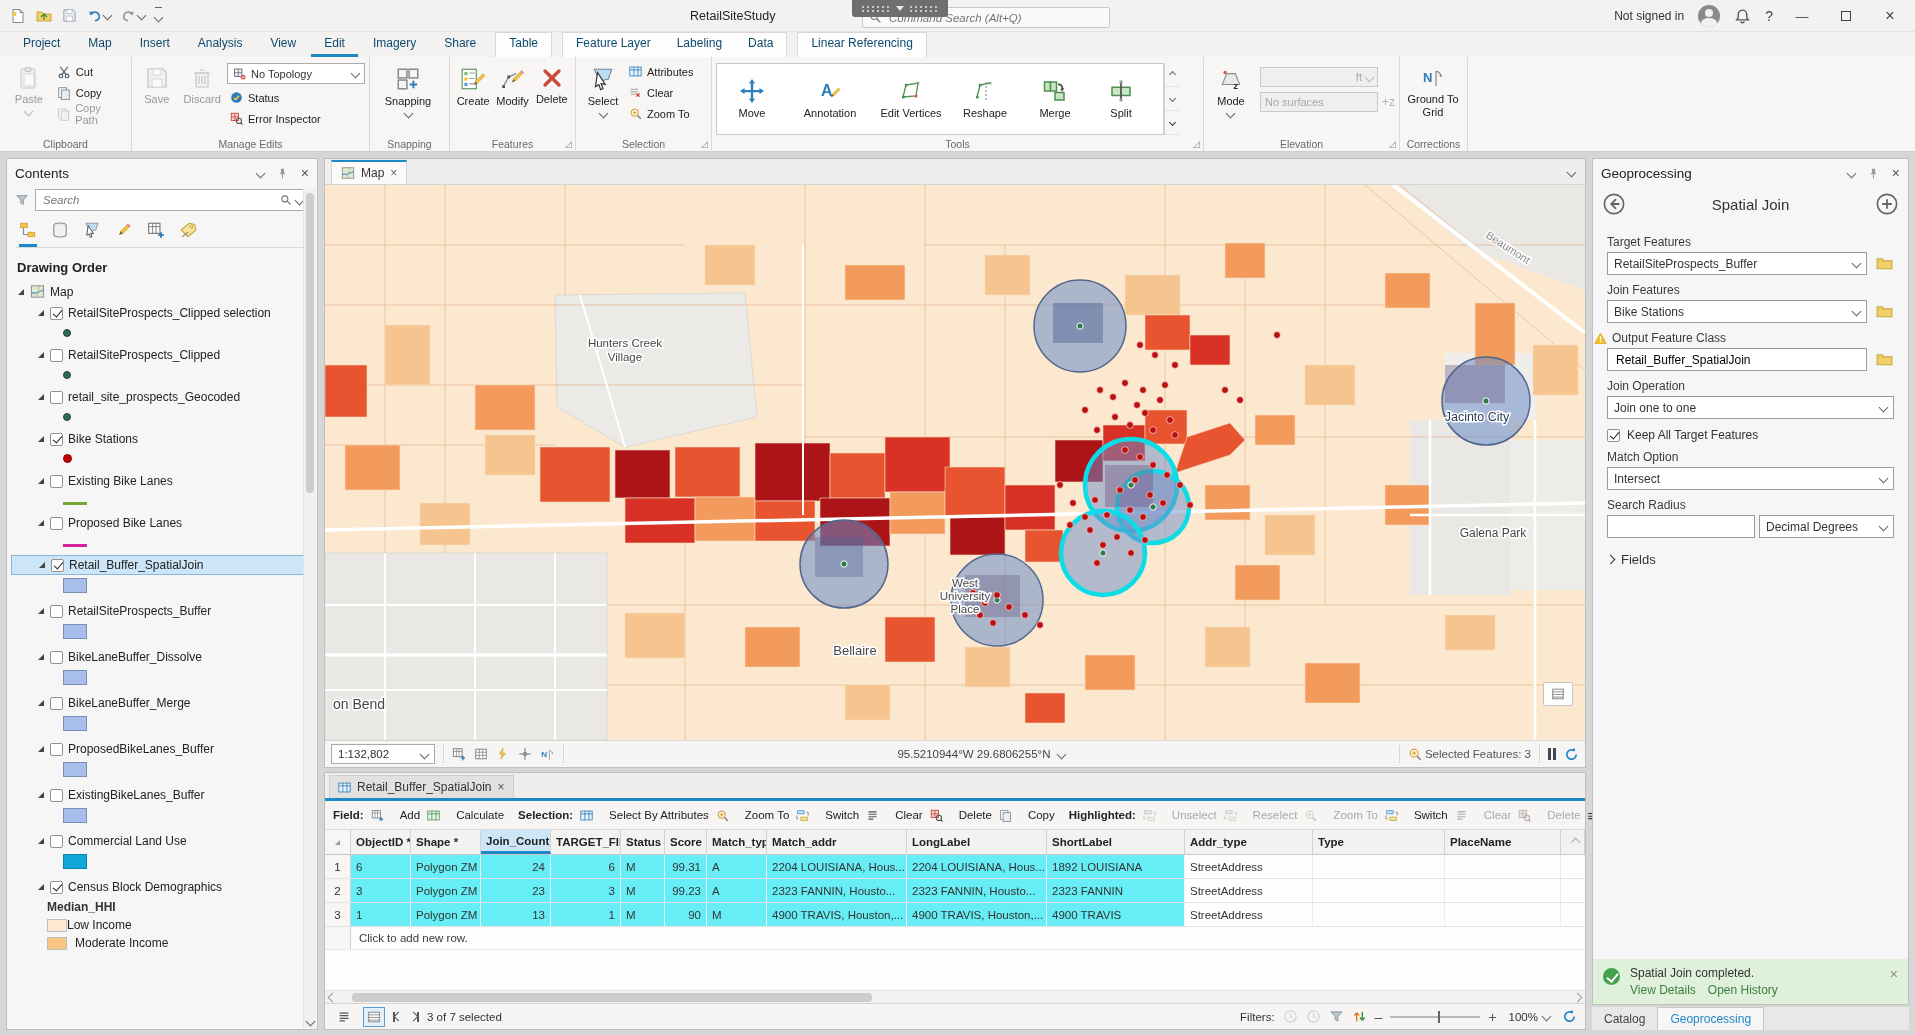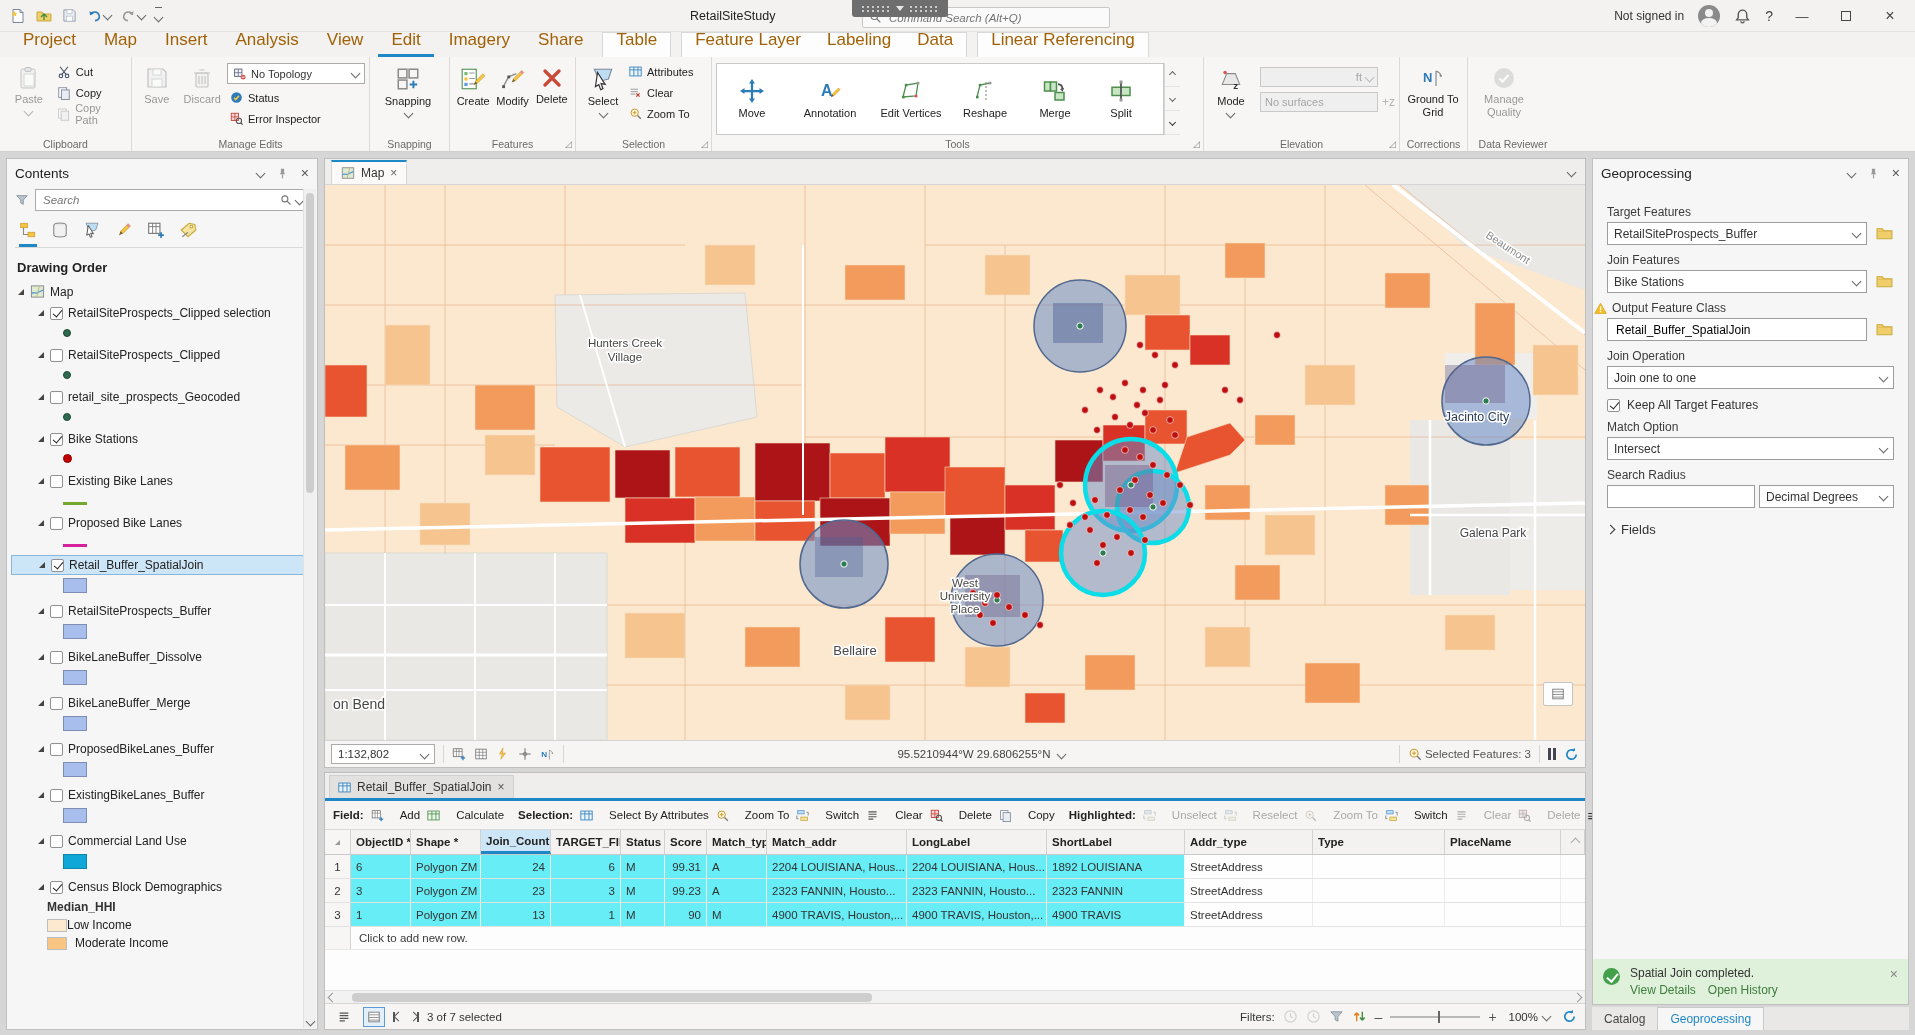--- a/index.html
+++ b/index.html
@@ -24,21 +24,21 @@
 .dwn{width:0;height:0;border-left:4px solid transparent;border-right:4px solid transparent;border-top:5px solid #E8E8E8}
 #tb-right{position:absolute;right:0;top:0;height:32px;display:flex;align-items:center;gap:14px;padding-right:10px}
 #signin{font-size:12px;color:#333}
 .avatar{width:22px;height:22px;border-radius:50%;background:#8A8A8A;position:relative;overflow:hidden}
 .avatar::before{content:"";position:absolute;left:7px;top:4px;width:8px;height:8px;border-radius:50%;background:#F2F2F2}
 .avatar::after{content:"";position:absolute;left:3px;top:13px;width:16px;height:10px;border-radius:50%;background:#F2F2F2}
 .winbtn{width:30px;height:32px;display:flex;align-items:center;justify-content:center;color:#444;font-size:13px}
 .maxbox{width:10px;height:10px;border:1.2px solid #444}
 
 #tabrow{top:32px;left:0;right:0;height:25px;background:#F3F2F1;display:flex;align-items:flex-end;padding-left:10px;gap:2px}
-.rtab{padding:3px 13px 4px;font-size:17px;color:#a16207;cursor:pointer;border-bottom:3px solid transparent}
+.rtab{padding:3px 13px 4px;font-size:12px;color:#0c4a6e;cursor:pointer;border-bottom:3px solid transparent}
 .rtab.active{border-bottom:3px solid #1E88C7}
 .ctxbox{display:flex;align-items:flex-end;background:#FDFDFD;border:1px solid #D8D8D8;border-bottom:none;margin:0 4px;height:25px}
 
 #ribbon{top:57px;left:0;right:0;height:95px;background:#F7F6F5;border-bottom:1px solid #D0CFCE}
 .rgroup{position:absolute;top:0;bottom:0;border-right:1px solid #DBDAD9;padding:4px 4px 16px}
 .glabel{position:absolute;bottom:1px;left:0;right:0;text-align:center;font-size:10.5px;color:#6a6a6a}
 .glaunch{position:absolute;bottom:2px;right:3px;font-size:9px;color:#888}
 .rbig{display:flex;flex-direction:column;align-items:center;justify-content:flex-start;gap:3px;width:52px;padding-top:5px;font-size:11px;color:#222;text-align:center;cursor:pointer}
 .rsm{display:flex;align-items:center;gap:5px;height:21px;font-size:11px;color:#222;cursor:pointer;padding:0 3px}
 .combo{display:flex;align-items:center;background:#fff;border:1px solid #ABABAB;height:21px;padding:0 5px;gap:5px;font-size:11px}
@@ -769,29 +769,20 @@
   <div class="rgroup" style="left:1400px;width:68px">
     <div class="rbig" style="width:58px">
         <svg width="24" height="24">
           <use href="#i-N"></use>
         </svg>
         <span style="line-height:1.15">Ground To Grid</span>
       </div>
     <div class="glabel">Corrections</div>
   </div>
 
-  <div class="rgroup" style="left:1468px;width:90px;border-right:none">
-    <div class="rbig dis" style="width:64px">
-        <svg width="24" height="24">
-          <use href="#i-qcheck"></use>
-        </svg>
-        <span style="line-height:1.15">Manage Quality</span>
-      </div>
-    <div class="glabel">Data Reviewer</div>
-  </div>
 </div>
 
 <div id="contents" class="panel">
   <div class="phead">
       <span>Contents</span>
     <span class="picons">
       <span class="chev"></span>
       <svg width="13" height="13">
           <use href="#i-pin"></use>
         </svg>
@@ -1496,20 +1487,29 @@
   <div class="phead">
       <span>Geoprocessing</span>
     <span class="picons">
       <span class="chev"></span>
       <svg width="13" height="13">
           <use href="#i-pin"></use>
         </svg>
       <span style="font-size:14px">×</span>
     </span>
   </div>
+  <div id="gp-toolrow">
+    <svg width="22" height="22">
+        <use href="#i-back"></use>
+      </svg>
+    <span id="gp-title">Spatial Join</span>
+    <svg width="22" height="22">
+        <use href="#i-plusc"></use>
+      </svg>
+  </div>
   <div id="gp-params">
     <div class="gplabel">Target Features</div>
     <div class="gprow">
       <div class="gpcombo" style="flex:1">
           <span class="val">RetailSiteProspects_Buffer</span>
           <span class="chev"></span>
         </div>
       <svg class="gpfold" width="19" height="17">
           <use href="#i-folder"></use>
         </svg>

